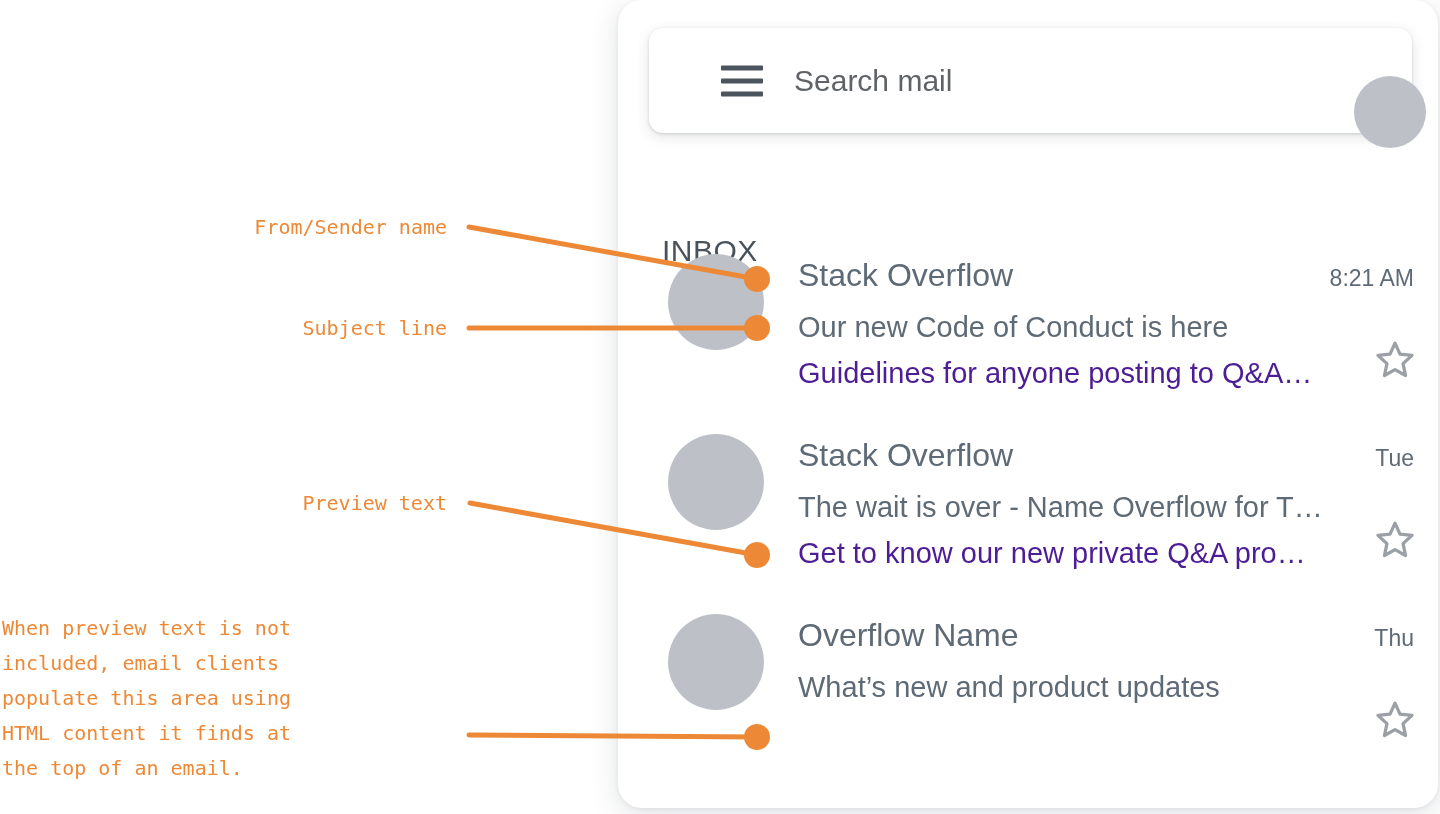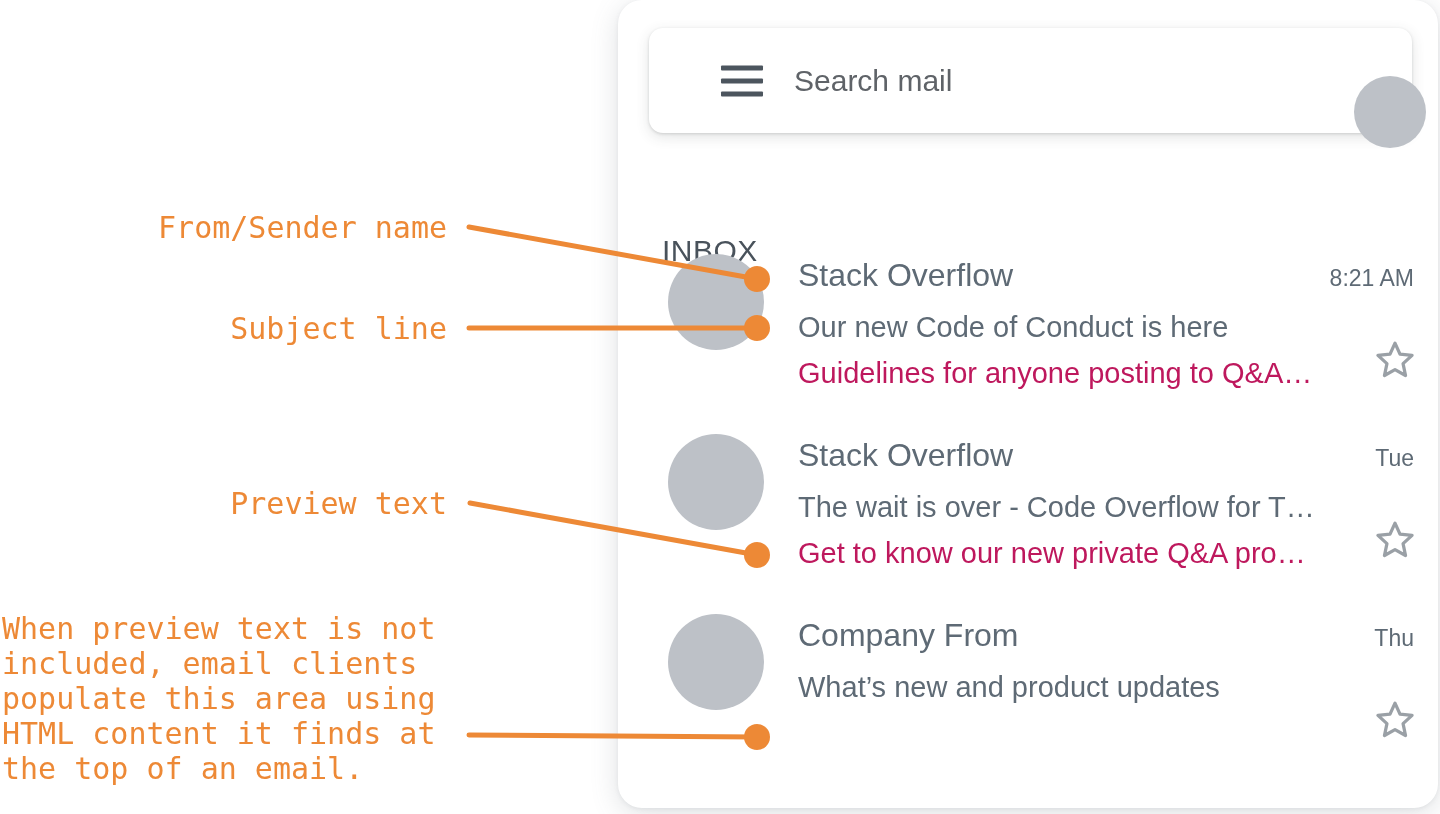--- a/index.html
+++ b/index.html
@@ -11,21 +11,21 @@
     width:1440px; height:814px;
     background:#ffffff;
     overflow:hidden;
   }
 
   
   .ann{
     position:absolute;
     font-family:"DejaVu Sans Mono", monospace;
     color:#ED8936;
-    font-size:30px;
+    font-size:20px;
     line-height:35px;
     white-space:nowrap;
   }
   .ann-right{ text-align:right; }
   #ann-from   { top:210px; right:993px; }
   #ann-subject{ top:311px; right:993px; }
   #ann-preview{ top:486px; right:993px; }
   #ann-note   { top:611px; left:2px; }
   #ann-note span{ display:block; }
 
@@ -94,21 +94,21 @@
     position:absolute; right:40px; top:11px;
     font-size:23px; color:#5E6A75;margin-left:39px;
   }
   .subject{
     position:absolute; left:164px; top:55px;
     font-size:29px; line-height:36px; color:#5E6A75;
     white-space:nowrap;
   }
   .preview{
     position:absolute; left:164px; top:101px;
-    font-size:29px; line-height:36px; color:#be185d;
+    font-size:29px; line-height:36px; color:#4c1d95;
     white-space:nowrap;
   }
   .star{
     position:absolute; right:36px; top:83px;
     width:46px; height:46px;
     cursor:pointer;
   }
   .star svg{ width:46px; height:46px; display:block; }
 </style>
 </head>
@@ -151,32 +151,32 @@
         <svg viewBox="0 0 24 24" fill="none">
           <path d="M12 3.2 L14.6 8.9 L20.9 9.6 L16.2 13.9 L17.5 20.1 L12 17 L6.5 20.1 L7.8 13.9 L3.1 9.6 L9.4 8.9 Z" stroke="#9AA0A6" stroke-width="1.7" stroke-linejoin="round"></path>
         </svg>
       </div>
     </div>
 
     <div class="email-row" id="row-1">
       <div class="row-avatar"></div>
       <div class="sender">Stack Overflow</div>
       <div class="time">Tue</div>
-      <div class="subject">The wait is over - Code Overflow for T…</div>
+      <div class="subject">The wait is over - Name Overflow for T…</div>
       <div class="preview">Get to know our new private Q&amp;A pro…</div>
       <div class="star">
         <svg viewBox="0 0 24 24" fill="none">
           <path d="M12 3.2 L14.6 8.9 L20.9 9.6 L16.2 13.9 L17.5 20.1 L12 17 L6.5 20.1 L7.8 13.9 L3.1 9.6 L9.4 8.9 Z" stroke="#9AA0A6" stroke-width="1.7" stroke-linejoin="round"></path>
         </svg>
       </div>
     </div>
 
     <div class="email-row" id="row-2">
       <div class="row-avatar"></div>
-      <div class="sender">Company From</div>
+      <div class="sender">Overflow Name</div>
       <div class="time">Thu</div>
       <div class="subject">What’s new and product updates</div>
       <div class="star">
         <svg viewBox="0 0 24 24" fill="none">
           <path d="M12 3.2 L14.6 8.9 L20.9 9.6 L16.2 13.9 L17.5 20.1 L12 17 L6.5 20.1 L7.8 13.9 L3.1 9.6 L9.4 8.9 Z" stroke="#9AA0A6" stroke-width="1.7" stroke-linejoin="round"></path>
         </svg>
       </div>
     </div>
 
   </div>

